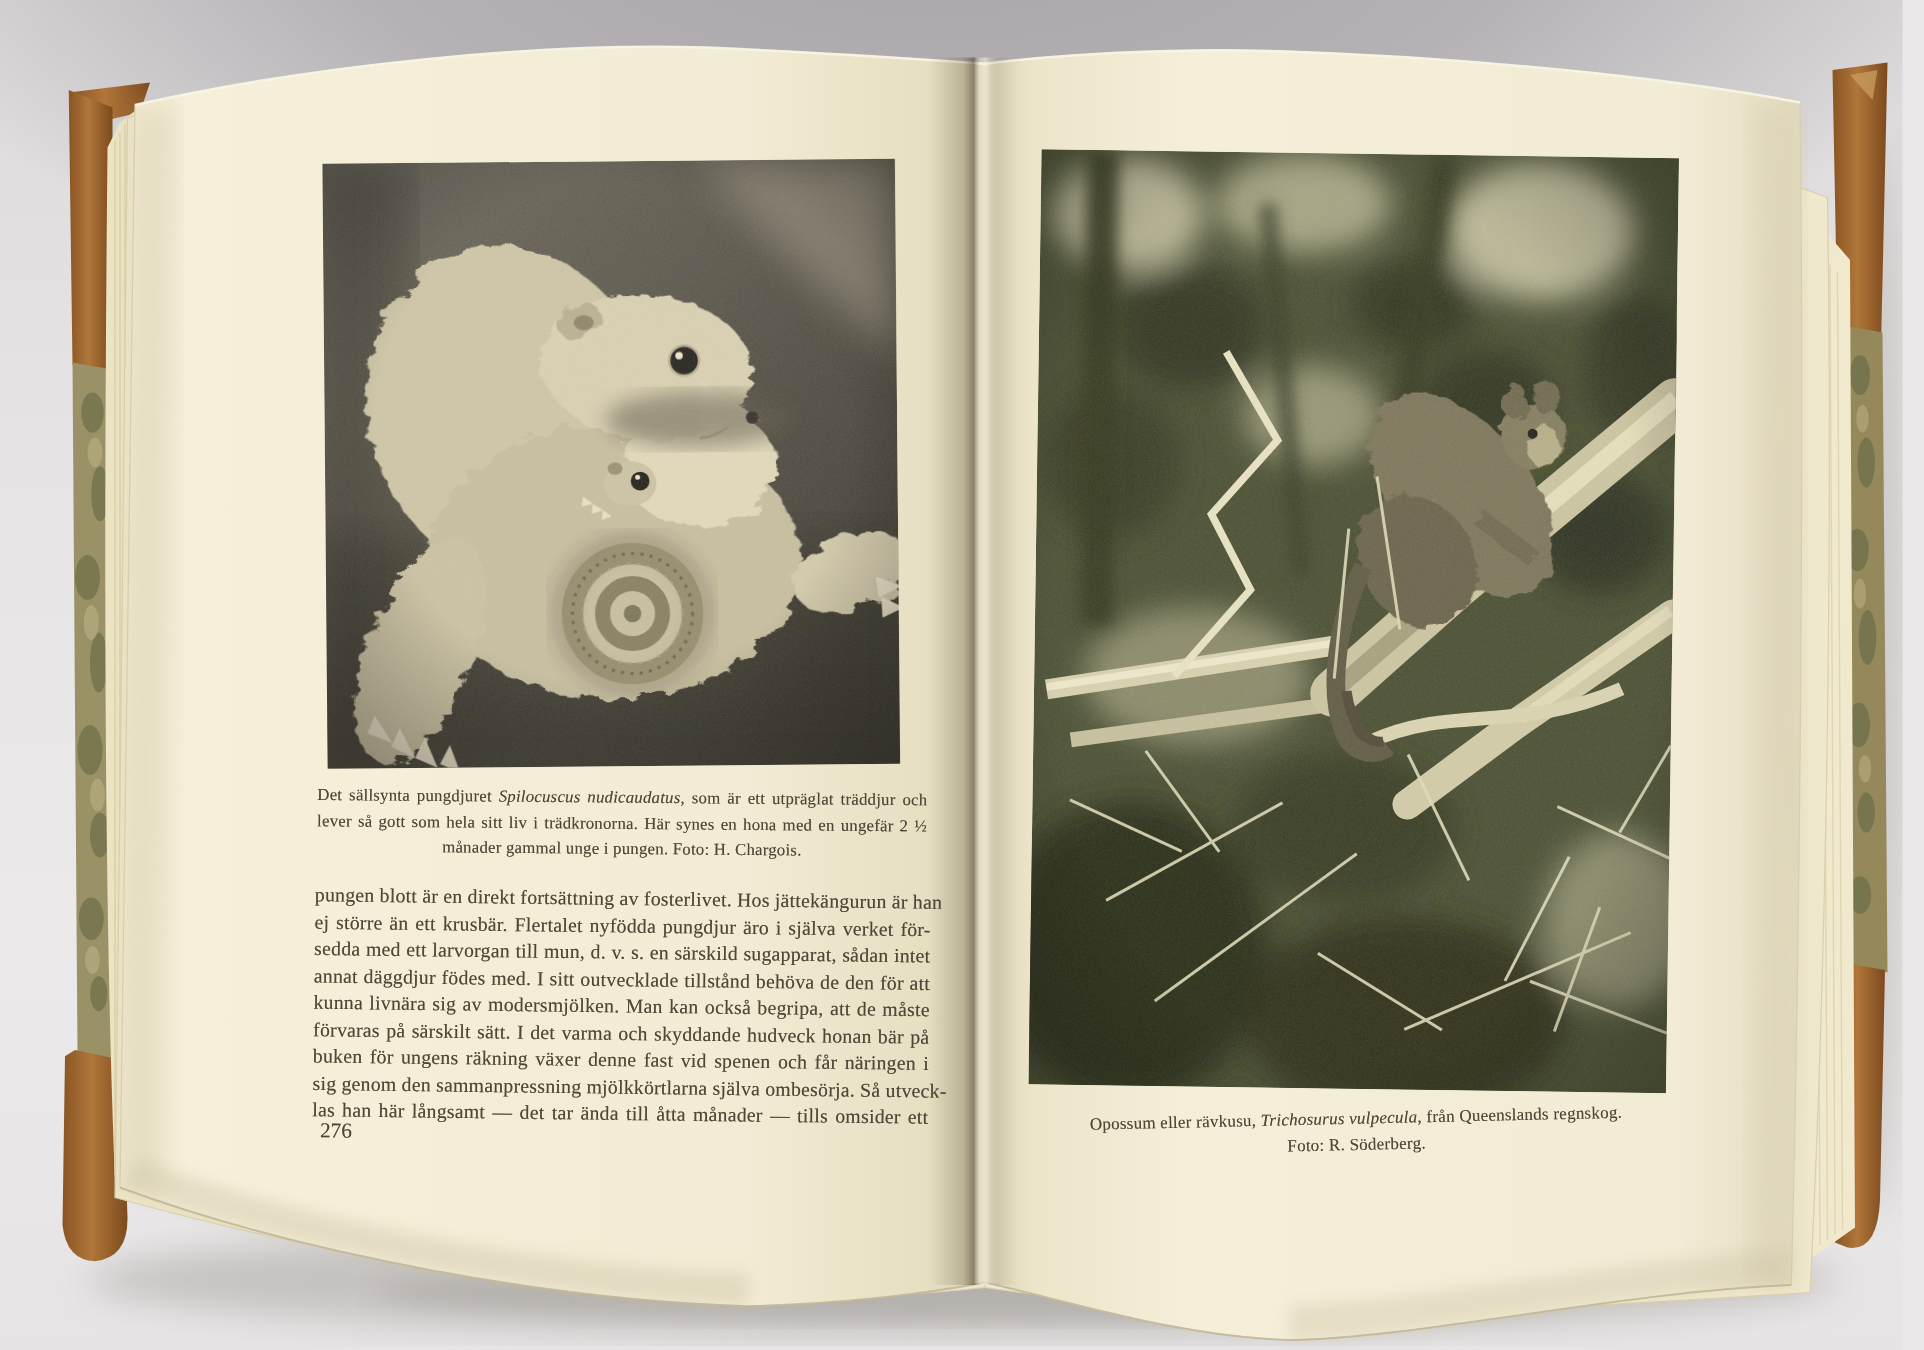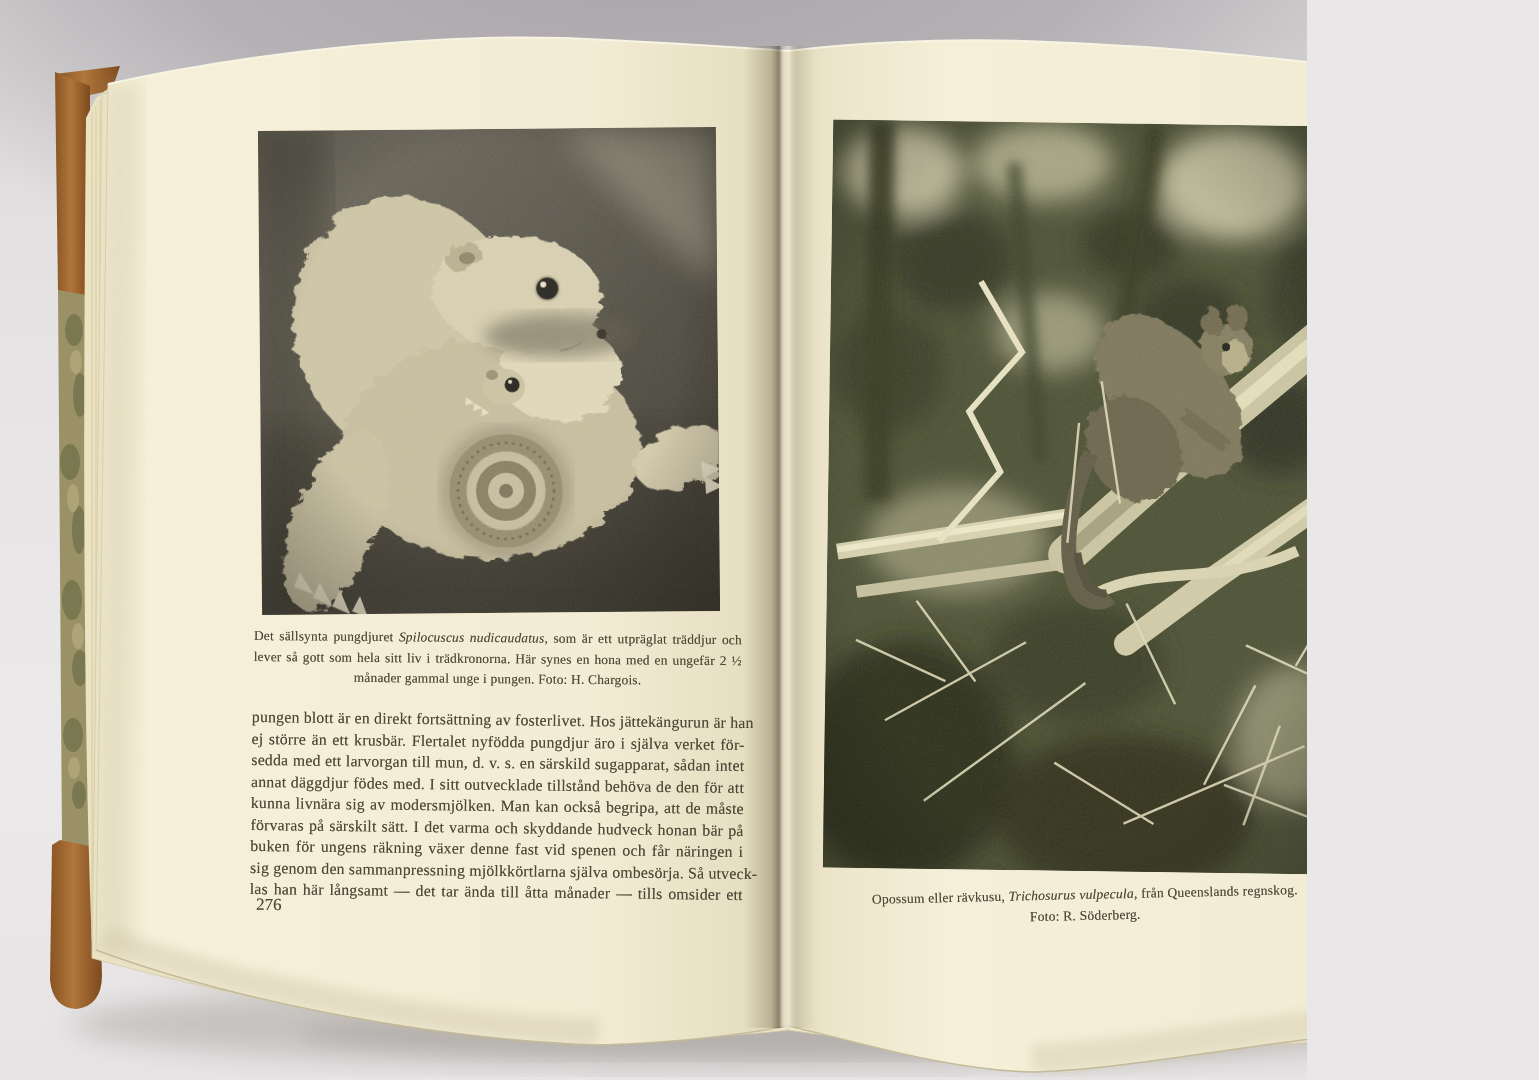--- a/index.html
+++ b/index.html
@@ -1,17 +1,17 @@
 <!DOCTYPE html>
 <html><head>
 <meta charset="utf-8">
 <style>
   html,body{margin:0;padding:0;background:#e9e7e8;}
   .stage{
-    position:relative;width:1307px;height:1080px;overflow:hidden;
+    position:relative;width:1522px;height:1080px;overflow:hidden;
     font-family:"Liberation Serif","DejaVu Serif",serif;
     background:
       radial-gradient(1150px 520px at 49% -8%, #a7a3a7 0%, #b5b1b5 42%, rgba(181,177,181,0) 76%),
       linear-gradient(180deg,#dcdadb 0%,#e6e4e5 35%,#ebe9ea 70%,#e6e4e5 100%);
   }
   .scene{position:absolute;left:0;top:0;}
   .photo{position:absolute;overflow:hidden;}
   .photo svg{display:block;}
   .cuscus{left:260px;top:129px;width:458px;height:484px;transform:rotate(-0.5deg);}
   .possum{left:828px;top:123px;width:510px;height:748px;transform:rotate(0.8deg);}

